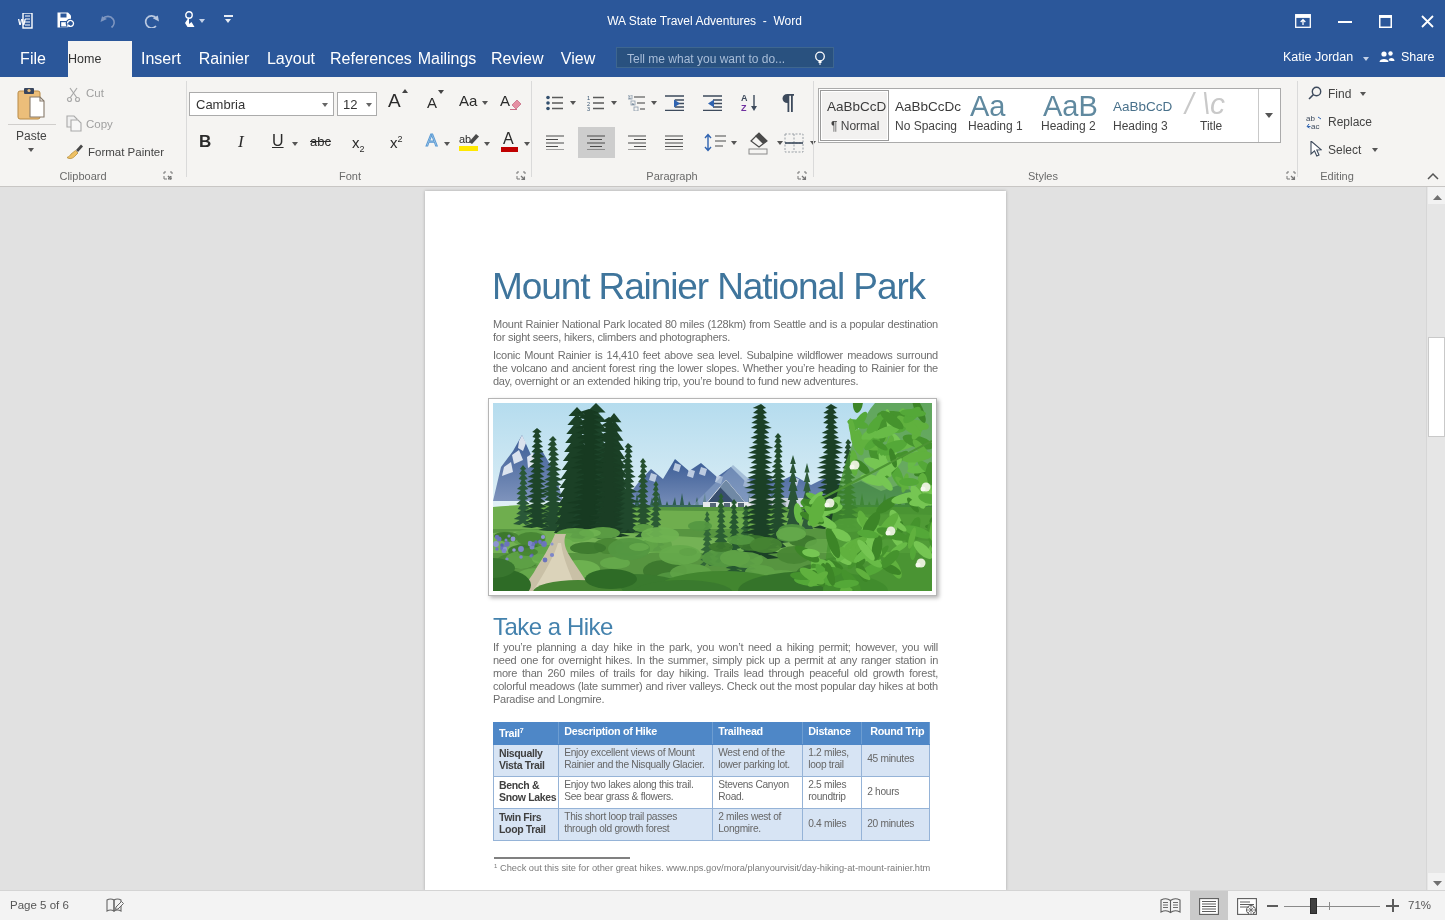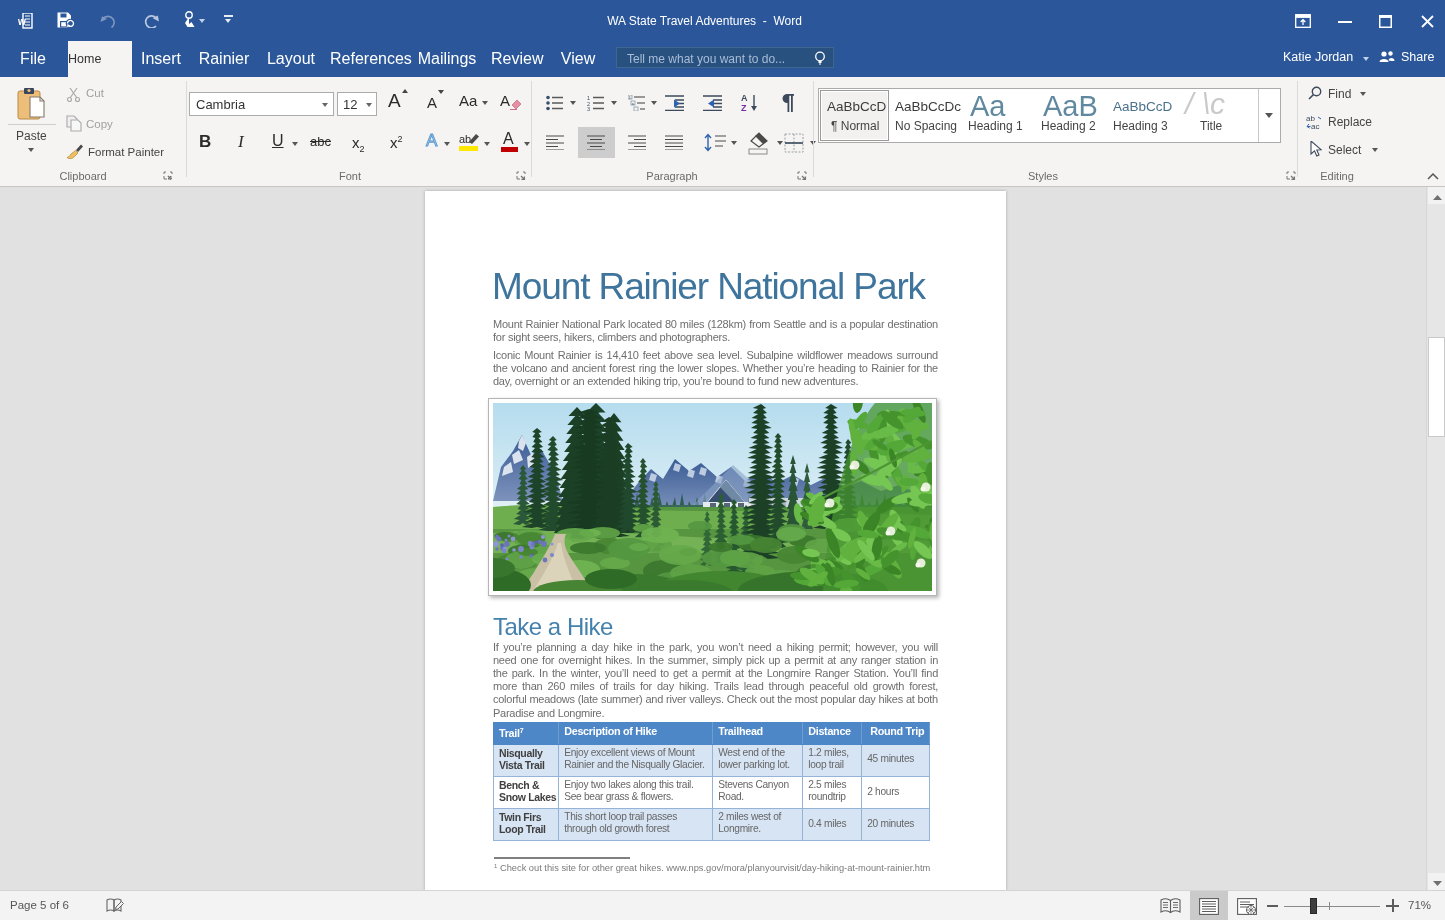--- a/index.html
+++ b/index.html
@@ -729,21 +729,20 @@
       <circle cx="362" cy="62" r="4.5" fill="#edf2e2" opacity="0.95"></circle>
       <circle cx="359" cy="64" r="2.5" fill="#f6f8ee"></circle>
       <circle cx="428" cy="160" r="4.5" fill="#edf2e2" opacity="0.95"></circle>
       <circle cx="425" cy="162" r="2.5" fill="#f6f8ee"></circle>
       </svg>
       </div>
       <div class="h2" style="top:422px;">Take a Hike</div>
       <div class="docp" style="top:449.5px;">
         <div class="jl">If you’re planning a day hike in the park, you won’t need a hiking permit; however, you will</div>
         <div class="jl">need one for overnight hikes. In the summer, simply pick up a permit at any ranger station in</div>
-        <div class="jl">the park. In the winter, you’ll need to get a permit at the Longmire Ranger Station. You’ll find</div>
         <div class="jl">more than 260 miles of trails for day hiking. Trails lead through peaceful old growth forest,</div>
         <div class="jl">colorful meadows (late summer) and river valleys. Check out the most popular day hikes at both</div>
         <div>Paradise and Longmire.</div>
       </div>
       <table id="hiketable">
         <tbody>
             <tr class="thead">
           <td style="width:64px;">Trail<span style="font-size:7px;vertical-align:4px">7</span></td>
           <td style="width:154px;">Description of Hike</td>
           <td style="width:90px;">Trailhead</td>

